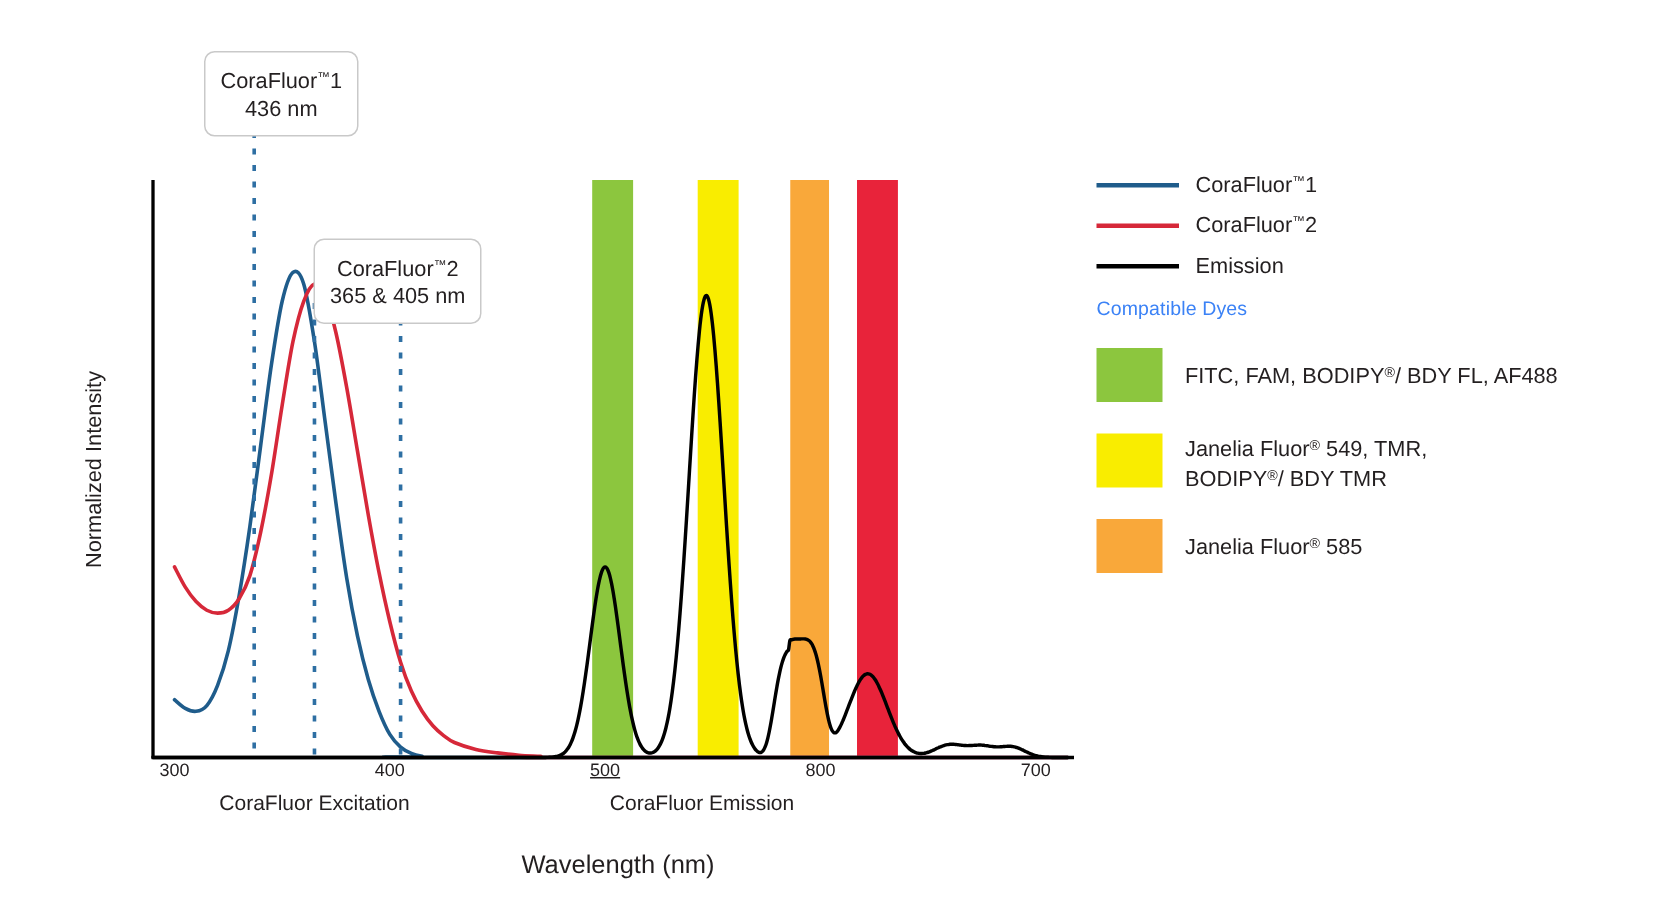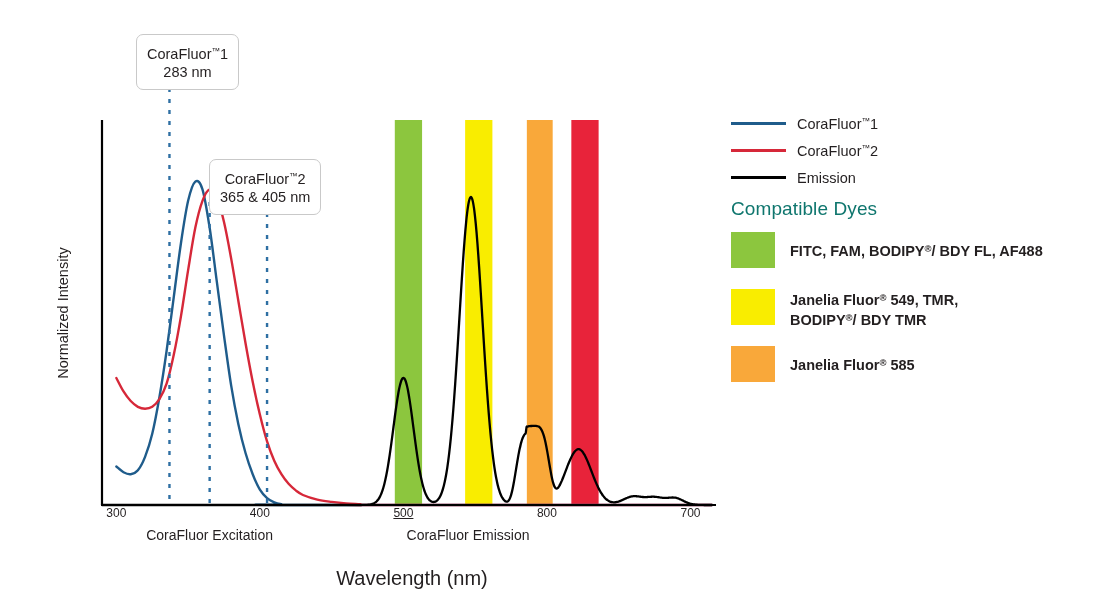--- a/index.html
+++ b/index.html
@@ -67,21 +67,21 @@
     color: #231f20;
     transform: translateX(-50%);
     top: 527px;
     white-space: nowrap;
   }
   #xaxis-title {
     position: absolute;
     top: 567px;
     left: 412px;
     transform: translateX(-50%);
-    font-size: 20px;
+    font-size: 17px;
     color: #231f20;
     white-space: nowrap;
   }
   #yaxis-title {
     position: absolute;
     left: -27px;
     top: 305px;
     width: 180px;
     text-align: center;
     transform: rotate(-90deg);
@@ -118,36 +118,35 @@
   .series-label {
     margin-left: 11px;
     font-size: 14.5px;
     color: #231f20;
     white-space: nowrap;
   }
   .dyes-title {
     position: absolute;
     left: 0px;
     top: 198px;
-    font-size: 19px;
-    color: #0f766e;
+    font-size: 13px;
+    color: #3b82f6;
     font-weight: normal;
     letter-spacing: 0.1px;
   }
   .dye-list {
     position: absolute;
     left: 0px;
     top: 232px;
     width: 379px;
   }
   .dye-row {
     display: flex;
     align-items: flex-start;
     height: 57px;
-    font-weight: bold;
   }
   .dye-swatch {
     width: 44px;
     height: 36px;
     flex: 0 0 44px;
   }
   .dye-label {
     margin-left: 15px;
     font-size: 14.5px;
     line-height: 18px;
@@ -177,21 +176,21 @@
         <path d="M 102.00 505.00 C 102.14 505.00, 102.57 505.00, 102.86 505.00 C 103.15 505.00, 103.44 505.00, 103.72 505.00 C 104.01 505.00, 104.30 505.00, 104.58 505.00 C 104.87 505.00, 105.16 505.00, 105.44 505.00 C 105.73 505.00, 106.02 505.00, 106.31 505.00 C 106.59 505.00, 106.88 505.00, 107.17 505.00 C 107.45 505.00, 107.74 505.00, 108.03 505.00 C 108.32 505.00, 108.60 505.00, 108.89 505.00 C 109.18 505.00, 109.46 505.00, 109.75 505.00 C 110.04 505.00, 110.32 505.00, 110.61 505.00 C 110.90 505.00, 111.19 505.00, 111.47 505.00 C 111.76 505.00, 112.05 505.00, 112.33 505.00 C 112.62 505.00, 112.91 505.00, 113.20 505.00 C 113.48 505.00, 113.77 505.00, 114.06 505.00 C 114.34 505.00, 114.63 505.00, 114.92 505.00 C 115.20 505.00, 115.49 505.00, 115.78 505.00 C 116.07 505.00, 116.35 505.00, 116.64 505.00 C 116.93 505.00, 117.21 505.00, 117.50 505.00 C 117.79 505.00, 118.08 505.00, 118.36 505.00 C 118.65 505.00, 118.94 505.00, 119.22 505.00 C 119.51 505.00, 119.80 505.00, 120.08 505.00 C 120.37 505.00, 120.66 505.00, 120.95 505.00 C 121.23 505.00, 121.52 505.00, 121.81 505.00 C 122.09 505.00, 122.38 505.00, 122.67 505.00 C 122.96 505.00, 123.24 505.00, 123.53 505.00 C 123.82 505.00, 124.10 505.00, 124.39 505.00 C 124.68 505.00, 124.96 505.00, 125.25 505.00 C 125.54 505.00, 125.83 505.00, 126.11 505.00 C 126.40 505.00, 126.69 505.00, 126.97 505.00 C 127.26 505.00, 127.55 505.00, 127.84 505.00 C 128.12 505.00, 128.41 505.00, 128.70 505.00 C 128.98 505.00, 129.27 505.00, 129.56 505.00 C 129.84 505.00, 130.13 505.00, 130.42 505.00 C 130.71 505.00, 130.99 505.00, 131.28 505.00 C 131.57 505.00, 131.85 505.00, 132.14 505.00 C 132.43 505.00, 132.72 505.00, 133.00 505.00 C 133.29 505.00, 133.58 505.00, 133.86 505.00 C 134.15 505.00, 134.44 505.00, 134.72 505.00 C 135.01 505.00, 135.30 505.00, 135.59 505.00 C 135.87 505.00, 136.16 505.00, 136.45 505.00 C 136.73 505.00, 137.02 505.00, 137.31 505.00 C 137.60 505.00, 137.88 505.00, 138.17 505.00 C 138.46 505.00, 138.74 505.00, 139.03 505.00 C 139.32 505.00, 139.60 505.00, 139.89 505.00 C 140.18 505.00, 140.47 505.00, 140.75 505.00 C 141.04 505.00, 141.33 505.00, 141.61 505.00 C 141.90 505.00, 142.19 505.00, 142.48 505.00 C 142.76 505.00, 143.05 505.00, 143.34 505.00 C 143.62 505.00, 143.91 505.00, 144.20 505.00 C 144.48 505.00, 144.77 505.00, 145.06 505.00 C 145.35 505.00, 145.63 505.00, 145.92 505.00 C 146.21 505.00, 146.49 505.00, 146.78 505.00 C 147.07 505.00, 147.36 505.00, 147.64 505.00 C 147.93 505.00, 148.22 505.00, 148.50 505.00 C 148.79 505.00, 149.08 505.00, 149.36 505.00 C 149.65 505.00, 149.94 505.00, 150.23 505.00 C 150.51 505.00, 150.80 505.00, 151.09 505.00 C 151.37 505.00, 151.66 505.00, 151.95 505.00 C 152.24 505.00, 152.52 505.00, 152.81 505.00 C 153.10 505.00, 153.38 505.00, 153.67 505.00 C 153.96 505.00, 154.24 505.00, 154.53 505.00 C 154.82 505.00, 155.11 505.00, 155.39 505.00 C 155.68 505.00, 155.97 505.00, 156.25 505.00 C 156.54 505.00, 156.83 505.00, 157.12 505.00 C 157.40 505.00, 157.69 505.00, 157.98 505.00 C 158.26 505.00, 158.55 505.00, 158.84 505.00 C 159.12 505.00, 159.41 505.00, 159.70 505.00 C 159.99 505.00, 160.27 505.00, 160.56 505.00 C 160.85 505.00, 161.13 505.00, 161.42 505.00 C 161.71 505.00, 162.00 505.00, 162.28 505.00 C 162.57 505.00, 162.86 505.00, 163.14 505.00 C 163.43 505.00, 163.72 505.00, 164.00 505.00 C 164.29 505.00, 164.58 505.00, 164.87 505.00 C 165.15 505.00, 165.44 505.00, 165.73 505.00 C 166.01 505.00, 166.30 505.00, 166.59 505.00 C 166.88 505.00, 167.16 505.00, 167.45 505.00 C 167.74 505.00, 168.02 505.00, 168.31 505.00 C 168.60 505.00, 168.88 505.00, 169.17 505.00 C 169.46 505.00, 169.75 505.00, 170.03 505.00 C 170.32 505.00, 170.61 505.00, 170.89 505.00 C 171.18 505.00, 171.47 505.00, 171.76 505.00 C 172.04 505.00, 172.33 505.00, 172.62 505.00 C 172.90 505.00, 173.19 505.00, 173.48 505.00 C 173.76 505.00, 174.05 505.00, 174.34 505.00 C 174.63 505.00, 174.91 505.00, 175.20 505.00 C 175.49 505.00, 175.77 505.00, 176.06 505.00 C 176.35 505.00, 176.64 505.00, 176.92 505.00 C 177.21 505.00, 177.50 505.00, 177.78 505.00 C 178.07 505.00, 178.36 505.00, 178.64 505.00 C 178.93 505.00, 179.22 505.00, 179.51 505.00 C 179.79 505.00, 180.08 505.00, 180.37 505.00 C 180.65 505.00, 180.94 505.00, 181.23 505.00 C 181.52 505.00, 181.80 505.00, 182.09 505.00 C 182.38 505.00, 182.66 505.00, 182.95 505.00 C 183.24 505.00, 183.52 505.00, 183.81 505.00 C 184.10 505.00, 184.39 505.00, 184.67 505.00 C 184.96 505.00, 185.25 505.00, 185.53 505.00 C 185.82 505.00, 186.11 505.00, 186.40 505.00 C 186.68 505.00, 186.97 505.00, 187.26 505.00 C 187.54 505.00, 187.83 505.00, 188.12 505.00 C 188.40 505.00, 188.69 505.00, 188.98 505.00 C 189.27 505.00, 189.55 505.00, 189.84 505.00 C 190.13 505.00, 190.41 505.00, 190.70 505.00 C 190.99 505.00, 191.28 505.00, 191.56 505.00 C 191.85 505.00, 192.14 505.00, 192.42 505.00 C 192.71 505.00, 193.00 505.00, 193.28 505.00 C 193.57 505.00, 193.86 505.00, 194.15 505.00 C 194.43 505.00, 194.72 505.00, 195.01 505.00 C 195.29 505.00, 195.58 505.00, 195.87 505.00 C 196.16 505.00, 196.44 505.00, 196.73 505.00 C 197.02 505.00, 197.30 505.00, 197.59 505.00 C 197.88 505.00, 198.16 505.00, 198.45 505.00 C 198.74 505.00, 199.03 505.00, 199.31 505.00 C 199.60 505.00, 199.89 505.00, 200.17 505.00 C 200.46 505.00, 200.75 505.00, 201.04 505.00 C 201.32 505.00, 201.61 505.00, 201.90 505.00 C 202.18 505.00, 202.47 505.00, 202.76 505.00 C 203.04 505.00, 203.33 505.00, 203.62 505.00 C 203.91 505.00, 204.19 505.00, 204.48 505.00 C 204.77 505.00, 205.05 505.00, 205.34 505.00 C 205.63 505.00, 205.92 505.00, 206.20 505.00 C 206.49 505.00, 206.78 505.00, 207.06 505.00 C 207.35 505.00, 207.64 505.00, 207.92 505.00 C 208.21 505.00, 208.50 505.00, 208.79 505.00 C 209.07 505.00, 209.36 505.00, 209.65 505.00 C 209.93 505.00, 210.22 505.00, 210.51 505.00 C 210.80 505.00, 211.08 505.00, 211.37 505.00 C 211.66 505.00, 211.94 505.00, 212.23 505.00 C 212.52 505.00, 212.80 505.00, 213.09 505.00 C 213.38 505.00, 213.67 505.00, 213.95 505.00 C 214.24 505.00, 214.53 505.00, 214.81 505.00 C 215.10 505.00, 215.39 505.00, 215.68 505.00 C 215.96 505.00, 216.25 505.00, 216.54 505.00 C 216.82 505.00, 217.11 505.00, 217.40 505.00 C 217.68 505.00, 217.97 505.00, 218.26 505.00 C 218.55 505.00, 218.83 505.00, 219.12 505.00 C 219.41 505.00, 219.69 505.00, 219.98 505.00 C 220.27 505.00, 220.56 505.00, 220.84 505.00 C 221.13 505.00, 221.42 505.00, 221.70 505.00 C 221.99 505.00, 222.28 505.00, 222.56 505.00 C 222.85 505.00, 223.14 505.00, 223.43 505.00 C 223.71 505.00, 224.00 505.00, 224.29 505.00 C 224.57 505.00, 224.86 505.00, 225.15 505.00 C 225.44 505.00, 225.72 505.00, 226.01 505.00 C 226.30 505.00, 226.58 505.00, 226.87 505.00 C 227.16 505.00, 227.44 505.00, 227.73 505.00 C 228.02 505.00, 228.31 505.00, 228.59 505.00 C 228.88 505.00, 229.17 505.00, 229.45 505.00 C 229.74 505.00, 230.03 505.00, 230.32 505.00 C 230.60 505.00, 230.89 505.00, 231.18 505.00 C 231.46 505.00, 231.75 505.00, 232.04 505.00 C 232.32 505.00, 232.61 505.00, 232.90 505.00 C 233.19 505.00, 233.47 505.00, 233.76 505.00 C 234.05 505.00, 234.33 505.00, 234.62 505.00 C 234.91 505.00, 235.20 505.00, 235.48 505.00 C 235.77 505.00, 236.06 505.00, 236.34 505.00 C 236.63 505.00, 236.92 505.00, 237.20 505.00 C 237.49 505.00, 237.78 505.00, 238.07 505.00 C 238.35 505.00, 238.64 505.00, 238.93 505.00 C 239.21 505.00, 239.50 505.00, 239.79 505.00 C 240.08 505.00, 240.36 505.00, 240.65 505.00 C 240.94 505.00, 241.22 505.00, 241.51 505.00 C 241.80 505.00, 242.08 505.00, 242.37 505.00 C 242.66 505.00, 242.95 505.00, 243.23 505.00 C 243.52 505.00, 243.81 505.00, 244.09 505.00 C 244.38 505.00, 244.67 505.00, 244.96 505.00 C 245.24 505.00, 245.53 505.00, 245.82 505.00 C 246.10 505.00, 246.39 505.00, 246.68 505.00 C 246.96 505.00, 247.25 505.00, 247.54 505.00 C 247.83 505.00, 248.11 505.00, 248.40 505.00 C 248.69 505.00, 248.97 505.00, 249.26 505.00 C 249.55 505.00, 249.84 505.00, 250.12 505.00 C 250.41 505.00, 250.70 505.00, 250.98 505.00 C 251.27 505.00, 251.56 505.00, 251.84 505.00 C 252.13 505.00, 252.42 505.00, 252.71 505.00 C 252.99 505.00, 253.28 505.00, 253.57 505.00 C 253.85 505.00, 254.14 505.00, 254.43 505.00 C 254.72 505.00, 255.00 505.00, 255.29 505.00 C 255.58 505.00, 255.86 505.00, 256.15 505.00 C 256.44 505.00, 256.72 505.00, 257.01 505.00 C 257.30 505.00, 257.59 505.00, 257.87 505.00 C 258.16 505.00, 258.45 505.00, 258.73 505.00 C 259.02 505.00, 259.31 505.00, 259.60 505.00 C 259.88 505.00, 260.17 505.00, 260.46 505.00 C 260.74 505.00, 261.03 505.00, 261.32 505.00 C 261.60 505.00, 261.89 505.00, 262.18 505.00 C 262.47 505.00, 262.75 505.00, 263.04 505.00 C 263.33 505.00, 263.61 505.00, 263.90 505.00 C 264.19 505.00, 264.48 505.00, 264.76 505.00 C 265.05 505.00, 265.34 505.00, 265.62 505.00 C 265.91 505.00, 266.20 505.00, 266.48 505.00 C 266.77 505.00, 267.06 505.00, 267.35 505.00 C 267.63 505.00, 267.92 505.00, 268.21 505.00 C 268.49 505.00, 268.78 505.00, 269.07 505.00 C 269.36 505.00, 269.64 505.00, 269.93 505.00 C 270.22 505.00, 270.50 505.00, 270.79 505.00 C 271.08 505.00, 271.36 505.00, 271.65 505.00 C 271.94 505.00, 272.23 505.00, 272.51 505.00 C 272.80 505.00, 273.09 505.00, 273.37 505.00 C 273.66 505.00, 273.95 505.00, 274.24 505.00 C 274.52 505.00, 274.81 505.00, 275.10 505.00 C 275.38 505.00, 275.67 505.00, 275.96 505.00 C 276.24 505.00, 276.53 505.00, 276.82 505.00 C 277.11 505.00, 277.39 505.00, 277.68 505.00 C 277.97 505.00, 278.25 505.00, 278.54 505.00 C 278.83 505.00, 279.12 505.00, 279.40 505.00 C 279.69 505.00, 279.98 505.00, 280.26 505.00 C 280.55 505.00, 280.84 505.00, 281.12 505.00 C 281.41 505.00, 281.70 505.00, 281.99 505.00 C 282.27 505.00, 282.56 505.00, 282.85 505.00 C 283.13 505.00, 283.42 505.00, 283.71 505.00 C 284.00 505.00, 284.28 505.00, 284.57 505.00 C 284.86 505.00, 285.14 505.00, 285.43 505.00 C 285.72 505.00, 286.00 505.00, 286.29 505.00 C 286.58 505.00, 286.87 505.00, 287.15 505.00 C 287.44 505.00, 287.73 505.00, 288.01 505.00 C 288.30 505.00, 288.59 505.00, 288.88 505.00 C 289.16 505.00, 289.45 505.00, 289.74 505.00 C 290.02 505.00, 290.31 505.00, 290.60 505.00 C 290.88 505.00, 291.17 505.00, 291.46 505.00 C 291.75 505.00, 292.03 505.00, 292.32 505.00 C 292.61 505.00, 292.89 505.00, 293.18 505.00 C 293.47 505.00, 293.76 505.00, 294.04 505.00 C 294.33 505.00, 294.62 505.00, 294.90 505.00 C 295.19 505.00, 295.48 505.00, 295.76 505.00 C 296.05 505.00, 296.34 505.00, 296.63 505.00 C 296.91 505.00, 297.20 505.00, 297.49 505.00 C 297.77 505.00, 298.06 505.00, 298.35 505.00 C 298.64 505.00, 298.92 505.00, 299.21 505.00 C 299.50 505.00, 299.78 505.00, 300.07 505.00 C 300.36 505.00, 300.64 505.00, 300.93 505.00 C 301.22 505.00, 301.51 505.00, 301.79 505.00 C 302.08 505.00, 302.37 505.00, 302.65 505.00 C 302.94 505.00, 303.23 505.00, 303.52 505.00 C 303.80 505.00, 304.09 505.00, 304.38 505.00 C 304.66 505.00, 304.95 505.00, 305.24 505.00 C 305.52 505.00, 305.81 505.00, 306.10 505.00 C 306.39 505.00, 306.67 505.00, 306.96 505.00 C 307.25 505.00, 307.53 505.00, 307.82 505.00 C 308.11 505.00, 308.40 505.00, 308.68 505.00 C 308.97 505.00, 309.26 505.00, 309.54 505.00 C 309.83 505.00, 310.12 505.00, 310.40 505.00 C 310.69 505.00, 310.98 505.00, 311.27 505.00 C 311.55 505.00, 311.84 505.00, 312.13 505.00 C 312.41 505.00, 312.70 505.00, 312.99 505.00 C 313.28 505.00, 313.56 505.00, 313.85 505.00 C 314.14 505.00, 314.42 505.00, 314.71 505.00 C 315.00 505.00, 315.28 505.00, 315.57 505.00 C 315.86 505.00, 316.15 505.00, 316.43 505.00 C 316.72 505.00, 317.01 505.00, 317.29 505.00 C 317.58 505.00, 317.87 505.00, 318.16 505.00 C 318.44 505.00, 318.73 505.00, 319.02 505.00 C 319.30 505.00, 319.59 505.00, 319.88 505.00 C 320.16 505.00, 320.45 505.00, 320.74 505.00 C 321.03 505.00, 321.31 505.00, 321.60 505.00 C 321.89 505.00, 322.17 505.00, 322.46 505.00 C 322.75 505.00, 323.04 505.00, 323.32 505.00 C 323.61 505.00, 323.90 505.00, 324.18 505.00 C 324.47 505.00, 324.76 505.00, 325.04 505.00 C 325.33 505.00, 325.62 505.00, 325.91 505.00 C 326.19 505.00, 326.48 505.00, 326.77 505.00 C 327.05 505.00, 327.34 505.00, 327.63 505.00 C 327.92 505.00, 328.20 505.00, 328.49 505.00 C 328.78 505.00, 329.06 505.00, 329.35 505.00 C 329.64 505.00, 329.92 505.00, 330.21 505.00 C 330.50 505.00, 330.79 505.00, 331.07 505.00 C 331.36 505.00, 331.65 505.00, 331.93 505.00 C 332.22 505.00, 332.51 505.00, 332.80 505.00 C 333.08 505.00, 333.37 505.00, 333.66 505.00 C 333.94 505.00, 334.23 505.00, 334.52 505.00 C 334.80 505.00, 335.09 505.00, 335.38 505.00 C 335.67 505.00, 335.95 505.00, 336.24 505.00 C 336.53 505.00, 336.81 505.00, 337.10 505.00 C 337.39 505.00, 337.68 505.00, 337.96 505.00 C 338.25 505.00, 338.54 505.00, 338.82 505.00 C 339.11 505.00, 339.40 505.00, 339.68 505.00 C 339.97 505.00, 340.26 505.00, 340.55 505.00 C 340.83 505.00, 341.12 505.00, 341.41 505.00 C 341.69 505.00, 341.98 505.00, 342.27 505.00 C 342.56 505.00, 342.84 505.00, 343.13 505.00 C 343.42 505.00, 343.70 505.00, 343.99 505.00 C 344.28 505.00, 344.56 505.00, 344.85 505.00 C 345.14 505.00, 345.43 505.00, 345.71 505.00 C 346.00 505.00, 346.29 505.00, 346.57 505.00 C 346.86 505.00, 347.15 505.00, 347.44 505.00 C 347.72 505.00, 348.01 505.00, 348.30 505.00 C 348.58 505.00, 348.87 505.00, 349.16 505.00 C 349.44 505.00, 349.73 505.00, 350.02 505.00 C 350.31 505.00, 350.59 505.00, 350.88 505.00 C 351.17 505.00, 351.45 505.00, 351.74 505.00 C 352.03 505.00, 352.32 505.00, 352.60 505.00 C 352.89 505.00, 353.18 505.00, 353.46 505.00 C 353.75 505.00, 354.04 505.00, 354.32 505.00 C 354.61 505.00, 354.90 505.00, 355.19 505.00 C 355.47 505.00, 355.76 505.00, 356.05 505.00 C 356.33 505.00, 356.62 505.00, 356.91 505.00 C 357.20 505.00, 357.48 505.00, 357.77 505.00 C 358.06 505.00, 358.34 504.99, 358.63 504.99 C 358.92 504.99, 359.20 504.99, 359.49 504.99 C 359.78 504.99, 360.07 504.99, 360.35 504.99 C 360.64 504.99, 360.93 504.98, 361.21 504.98 C 361.50 504.98, 361.79 504.98, 362.08 504.97 C 362.36 504.97, 362.65 504.97, 362.94 504.96 C 363.22 504.96, 363.51 504.95, 363.80 504.95 C 364.08 504.94, 364.37 504.93, 364.66 504.93 C 364.95 504.92, 365.23 504.91, 365.52 504.90 C 365.81 504.89, 366.09 504.87, 366.38 504.86 C 366.67 504.84, 366.96 504.83, 367.24 504.81 C 367.53 504.78, 367.82 504.76, 368.10 504.74 C 368.39 504.71, 368.68 504.68, 368.96 504.64 C 369.25 504.61, 369.54 504.57, 369.83 504.52 C 370.11 504.48, 370.40 504.43, 370.69 504.37 C 370.97 504.31, 371.26 504.24, 371.55 504.17 C 371.84 504.09, 372.12 504.01, 372.41 503.91 C 372.70 503.82, 372.98 503.71, 373.27 503.59 C 373.56 503.47, 373.84 503.33, 374.13 503.18 C 374.42 503.03, 374.71 502.86, 374.99 502.67 C 375.28 502.48, 375.57 502.28, 375.85 502.05 C 376.14 501.81, 376.43 501.56, 376.72 501.28 C 377.00 500.99, 377.29 500.69, 377.58 500.34 C 377.86 500.00, 378.15 499.63, 378.44 499.22 C 378.72 498.80, 379.01 498.36, 379.30 497.87 C 379.59 497.38, 379.87 496.85, 380.16 496.27 C 380.45 495.69, 380.73 495.07, 381.02 494.40 C 381.31 493.72, 381.60 492.99, 381.88 492.21 C 382.17 491.43, 382.46 490.59, 382.74 489.69 C 383.03 488.79, 383.32 487.83, 383.60 486.80 C 383.89 485.78, 384.18 484.69, 384.47 483.53 C 384.75 482.37, 385.04 481.15, 385.33 479.86 C 385.61 478.56, 385.90 477.20, 386.19 475.77 C 386.48 474.34, 386.76 472.84, 387.05 471.27 C 387.34 469.70, 387.62 468.06, 387.91 466.36 C 388.20 464.65, 388.48 462.88, 388.77 461.05 C 389.06 459.23, 389.35 457.33, 389.63 455.39 C 389.92 453.45, 390.21 451.45, 390.49 449.41 C 390.78 447.37, 391.07 445.27, 391.36 443.16 C 391.64 441.04, 391.93 438.88, 392.22 436.71 C 392.50 434.54, 392.79 432.34, 393.08 430.14 C 393.36 427.95, 393.65 425.73, 393.94 423.54 C 394.23 421.35, 394.51 419.16, 394.80 417.01 C 395.09 414.86, 395.37 412.72, 395.66 410.65 C 395.95 408.57, 396.24 406.53, 396.52 404.57 C 396.81 402.61, 397.10 400.69, 397.38 398.88 C 397.67 397.07, 397.96 395.32, 398.24 393.69 C 398.53 392.06, 398.82 390.51, 399.11 389.10 C 399.39 387.68, 399.68 386.37, 399.97 385.20 C 400.25 384.03, 400.54 382.98, 400.83 382.08 C 401.12 381.18, 401.40 380.41, 401.69 379.80 C 401.98 379.19, 402.26 378.72, 402.55 378.42 C 402.84 378.11, 403.12 377.95, 403.41 377.95 C 403.70 377.95, 403.99 378.11, 404.27 378.42 C 404.56 378.72, 404.85 379.19, 405.13 379.80 C 405.42 380.41, 405.71 381.18, 406.00 382.08 C 406.28 382.98, 406.57 384.03, 406.86 385.20 C 407.14 386.37, 407.43 387.68, 407.72 389.10 C 408.00 390.51, 408.29 392.06, 408.58 393.69 C 408.87 395.32, 409.15 397.07, 409.44 398.88 C 409.73 400.69, 410.01 402.61, 410.30 404.57 C 410.59 406.53, 410.88 408.57, 411.16 410.65 C 411.45 412.72, 411.74 414.86, 412.02 417.01 C 412.31 419.16, 412.60 421.35, 412.88 423.54 C 413.17 425.73, 413.46 427.95, 413.75 430.14 C 414.03 432.33, 414.32 434.54, 414.61 436.71 C 414.89 438.88, 415.18 441.04, 415.47 443.16 C 415.76 445.27, 416.04 447.37, 416.33 449.40 C 416.62 451.44, 416.90 453.44, 417.19 455.39 C 417.48 457.33, 417.76 459.22, 418.05 461.05 C 418.34 462.87, 418.63 464.64, 418.91 466.35 C 419.20 468.05, 419.49 469.69, 419.77 471.25 C 420.06 472.82, 420.35 474.32, 420.64 475.75 C 420.92 477.18, 421.21 478.54, 421.50 479.83 C 421.78 481.12, 422.07 482.34, 422.36 483.49 C 422.64 484.64, 422.93 485.73, 423.22 486.75 C 423.51 487.77, 423.79 488.72, 424.08 489.61 C 424.37 490.50, 424.65 491.33, 424.94 492.11 C 425.23 492.88, 425.52 493.59, 425.80 494.26 C 426.09 494.92, 426.38 495.52, 426.66 496.09 C 426.95 496.65, 427.24 497.15, 427.52 497.62 C 427.81 498.09, 428.10 498.51, 428.39 498.89 C 428.67 499.27, 428.96 499.61, 429.25 499.91 C 429.53 500.22, 429.82 500.48, 430.11 500.71 C 430.40 500.95, 430.68 501.14, 430.97 501.31 C 431.26 501.48, 431.54 501.62, 431.83 501.72 C 432.12 501.83, 432.40 501.91, 432.69 501.96 C 432.98 502.01, 433.27 502.03, 433.55 502.02 C 433.84 502.02, 434.13 501.98, 434.41 501.92 C 434.70 501.86, 434.99 501.77, 435.28 501.65 C 435.56 501.53, 435.85 501.38, 436.14 501.20 C 436.42 501.01, 436.71 500.80, 437.00 500.55 C 437.28 500.31, 437.57 500.03, 437.86 499.70 C 438.15 499.38, 438.43 499.03, 438.72 498.62 C 439.01 498.22, 439.29 497.78, 439.58 497.29 C 439.87 496.79, 440.16 496.26, 440.44 495.66 C 440.73 495.06, 441.02 494.42, 441.30 493.71 C 441.59 493.00, 441.88 492.23, 442.16 491.39 C 442.45 490.55, 442.74 489.65, 443.03 488.67 C 443.31 487.69, 443.60 486.63, 443.89 485.49 C 444.17 484.35, 444.46 483.13, 444.75 481.82 C 445.04 480.50, 445.32 479.10, 445.61 477.59 C 445.90 476.09, 446.18 474.49, 446.47 472.78 C 446.76 471.06, 447.04 469.25, 447.33 467.32 C 447.62 465.39, 447.91 463.35, 448.19 461.19 C 448.48 459.02, 448.77 456.74, 449.05 454.34 C 449.34 451.93, 449.63 449.40, 449.92 446.74 C 450.20 444.09, 450.49 441.30, 450.78 438.39 C 451.06 435.47, 451.35 432.43, 451.64 429.26 C 451.92 426.09, 452.21 422.79, 452.50 419.36 C 452.79 415.94, 453.07 412.39, 453.36 408.72 C 453.65 405.05, 453.93 401.25, 454.22 397.35 C 454.51 393.45, 454.80 389.43, 455.08 385.32 C 455.37 381.21, 455.66 376.99, 455.94 372.70 C 456.23 368.40, 456.52 364.00, 456.80 359.56 C 457.09 355.11, 457.38 350.57, 457.67 346.01 C 457.95 341.44, 458.24 336.81, 458.53 332.17 C 458.81 327.54, 459.10 322.85, 459.39 318.19 C 459.68 313.53, 459.96 308.84, 460.25 304.20 C 460.54 299.57, 460.82 294.93, 461.11 290.38 C 461.40 285.83, 461.68 281.31, 461.97 276.90 C 462.26 272.49, 462.55 268.14, 462.83 263.93 C 463.12 259.72, 463.41 255.60, 463.69 251.65 C 463.98 247.70, 464.27 243.86, 464.56 240.23 C 464.84 236.60, 465.13 233.12, 465.42 229.86 C 465.70 226.60, 465.99 223.52, 466.28 220.68 C 466.56 217.84, 466.85 215.21, 467.14 212.84 C 467.43 210.48, 467.71 208.34, 468.00 206.48 C 468.29 204.62, 468.57 203.00, 468.86 201.68 C 469.15 200.36, 469.44 199.30, 469.72 198.54 C 470.01 197.77, 470.30 197.29, 470.58 197.10 C 470.87 196.90, 471.16 197.00, 471.44 197.38 C 471.73 197.77, 472.02 198.44, 472.31 199.40 C 472.59 200.35, 472.88 201.59, 473.17 203.10 C 473.45 204.60, 473.74 206.40, 474.03 208.43 C 474.32 210.46, 474.60 212.77, 474.89 215.30 C 475.18 217.83, 475.46 220.62, 475.75 223.60 C 476.04 226.58, 476.32 229.80, 476.61 233.19 C 476.90 236.58, 477.19 240.19, 477.47 243.93 C 477.76 247.67, 478.05 251.61, 478.33 255.65 C 478.62 259.69, 478.91 263.90, 479.20 268.18 C 479.48 272.47, 479.77 276.88, 480.06 281.35 C 480.34 285.81, 480.63 290.38, 480.92 294.96 C 481.20 299.55, 481.49 304.21, 481.78 308.86 C 482.07 313.51, 482.35 318.20, 482.64 322.86 C 482.93 327.52, 483.21 332.19, 483.50 336.81 C 483.79 341.43, 484.08 346.03, 484.36 350.56 C 484.65 355.09, 484.94 359.59, 485.22 363.99 C 485.51 368.39, 485.80 372.73, 486.08 376.97 C 486.37 381.20, 486.66 385.36, 486.95 389.40 C 487.23 393.45, 487.52 397.39, 487.81 401.22 C 488.09 405.04, 488.38 408.76, 488.67 412.35 C 488.96 415.94, 489.24 419.41, 489.53 422.75 C 489.82 426.09, 490.10 429.30, 490.39 432.39 C 490.68 435.48, 490.96 438.43, 491.25 441.26 C 491.54 444.09, 491.83 446.79, 492.11 449.36 C 492.40 451.94, 492.69 454.38, 492.97 456.71 C 493.26 459.03, 493.55 461.23, 493.84 463.32 C 494.12 465.40, 494.41 467.37, 494.70 469.22 C 494.98 471.08, 495.27 472.82, 495.56 474.47 C 495.84 476.11, 496.13 477.64, 496.42 479.09 C 496.71 480.53, 496.99 481.87, 497.28 483.13 C 497.57 484.39, 497.85 485.55, 498.14 486.65 C 498.43 487.74, 498.72 488.74, 499.00 489.68 C 499.29 490.62, 499.58 491.49, 499.86 492.29 C 500.15 493.09, 500.44 493.83, 500.72 494.51 C 501.01 495.19, 501.30 495.81, 501.59 496.39 C 501.87 496.96, 502.16 497.48, 502.45 497.95 C 502.73 498.43, 503.02 498.86, 503.31 499.24 C 503.60 499.63, 503.88 499.97, 504.17 500.27 C 504.46 500.57, 504.74 500.82, 505.03 501.03 C 505.32 501.24, 505.60 501.41, 505.89 501.51 C 506.18 501.62, 506.47 501.68, 506.75 501.67 C 507.04 501.66, 507.33 501.59, 507.61 501.44 C 507.90 501.29, 508.19 501.07, 508.48 500.75 C 508.76 500.42, 509.05 500.02, 509.34 499.50 C 509.62 498.99, 509.91 498.37, 510.20 497.64 C 510.48 496.90, 510.77 496.06, 511.06 495.10 C 511.35 494.14, 511.63 493.05, 511.92 491.87 C 512.21 490.69, 512.49 489.38, 512.78 487.99 C 513.07 486.60, 513.36 485.09, 513.64 483.53 C 513.93 481.98, 514.22 480.32, 514.50 478.63 C 514.79 476.95, 515.08 475.19, 515.36 473.44 C 515.65 471.69, 515.94 469.89, 516.23 468.12 C 516.51 466.36, 516.80 464.58, 517.09 462.86 C 517.37 461.15, 517.66 459.44, 517.95 457.82 C 518.24 456.19, 518.52 454.61, 518.81 453.11 C 519.10 451.62, 519.38 450.19, 519.67 448.86 C 519.96 447.52, 520.24 446.27, 520.53 445.11 C 520.82 443.95, 521.11 442.88, 521.39 441.90 C 521.68 440.92, 521.97 440.04, 522.25 439.23 C 522.54 438.43, 522.83 437.71, 523.12 437.07 C 523.40 436.43, 523.69 435.88, 523.98 435.38 C 524.26 434.88, 524.55 434.47, 524.84 434.10 C 525.12 433.73, 525.41 434.34, 525.70 433.16 C 525.99 431.99, 526.27 428.15, 526.56 427.06 C 526.85 425.96, 527.13 426.72, 527.42 426.59 C 527.71 426.47, 528.00 426.38, 528.28 426.31 C 528.57 426.23, 528.86 426.18, 529.14 426.14 C 529.43 426.10, 529.72 426.08, 530.00 426.06 C 530.29 426.04, 530.58 426.03, 530.87 426.02 C 531.15 426.01, 531.44 426.00, 531.73 426.00 C 532.01 425.99, 532.30 425.98, 532.59 425.97 C 532.88 425.97, 533.16 425.96, 533.45 425.95 C 533.74 425.94, 534.02 425.93, 534.31 425.92 C 534.60 425.92, 534.88 425.91, 535.17 425.91 C 535.46 425.91, 535.75 425.91, 536.03 425.93 C 536.32 425.95, 536.61 425.98, 536.89 426.03 C 537.18 426.08, 537.47 426.14, 537.76 426.23 C 538.04 426.33, 538.33 426.44, 538.62 426.60 C 538.90 426.76, 539.19 426.95, 539.48 427.19 C 539.76 427.44, 540.05 427.72, 540.34 428.07 C 540.63 428.42, 540.91 428.82, 541.20 429.30 C 541.49 429.77, 541.77 430.31, 542.06 430.94 C 542.35 431.56, 542.64 432.26, 542.92 433.05 C 543.21 433.84, 543.50 434.71, 543.78 435.68 C 544.07 436.64, 544.36 437.70, 544.64 438.84 C 544.93 439.99, 545.22 441.23, 545.51 442.54 C 545.79 443.86, 546.08 445.27, 546.37 446.74 C 546.65 448.21, 546.94 449.78, 547.23 451.37 C 547.52 452.96, 547.80 454.64, 548.09 456.31 C 548.38 457.99, 548.66 459.72, 548.95 461.42 C 549.24 463.12, 549.52 464.85, 549.81 466.52 C 550.10 468.19, 550.39 469.85, 550.67 471.42 C 550.96 472.99, 551.25 474.53, 551.53 475.94 C 551.82 477.36, 552.11 478.70, 552.40 479.91 C 552.68 481.12, 552.97 482.22, 553.26 483.19 C 553.54 484.15, 553.83 485.00, 554.12 485.70 C 554.40 486.40, 554.69 486.97, 554.98 487.41 C 555.27 487.85, 555.55 488.15, 555.84 488.34 C 556.13 488.54, 556.41 488.60, 556.70 488.57 C 556.99 488.54, 557.28 488.39, 557.56 488.18 C 557.85 487.96, 558.14 487.65, 558.42 487.28 C 558.71 486.91, 559.00 486.47, 559.28 485.99 C 559.57 485.51, 559.86 484.96, 560.15 484.39 C 560.43 483.83, 560.72 483.21, 561.01 482.58 C 561.29 481.95, 561.58 481.28, 561.87 480.61 C 562.16 479.93, 562.44 479.23, 562.73 478.52 C 563.02 477.81, 563.30 477.09, 563.59 476.36 C 563.88 475.63, 564.16 474.88, 564.45 474.14 C 564.74 473.39, 565.03 472.64, 565.31 471.89 C 565.60 471.14, 565.89 470.39, 566.17 469.64 C 566.46 468.89, 566.75 468.14, 567.04 467.39 C 567.32 466.65, 567.61 465.91, 567.90 465.19 C 568.18 464.46, 568.47 463.74, 568.76 463.04 C 569.04 462.33, 569.33 461.64, 569.62 460.97 C 569.91 460.29, 570.19 459.63, 570.48 459.00 C 570.77 458.37, 571.05 457.75, 571.34 457.16 C 571.63 456.57, 571.92 456.00, 572.20 455.46 C 572.49 454.93, 572.78 454.41, 573.06 453.94 C 573.35 453.46, 573.64 453.01, 573.92 452.59 C 574.21 452.18, 574.50 451.80, 574.79 451.46 C 575.07 451.11, 575.36 450.80, 575.65 450.54 C 575.93 450.27, 576.22 450.04, 576.51 449.85 C 576.80 449.66, 577.08 449.50, 577.37 449.40 C 577.66 449.29, 577.94 449.22, 578.23 449.19 C 578.52 449.16, 578.80 449.18, 579.09 449.23 C 579.38 449.29, 579.67 449.38, 579.95 449.52 C 580.24 449.66, 580.53 449.83, 580.81 450.05 C 581.10 450.27, 581.39 450.52, 581.68 450.82 C 581.96 451.11, 582.25 451.45, 582.54 451.81 C 582.82 452.18, 583.11 452.58, 583.40 453.02 C 583.68 453.46, 583.97 453.93, 584.26 454.42 C 584.55 454.92, 584.83 455.46, 585.12 456.01 C 585.41 456.57, 585.69 457.15, 585.98 457.76 C 586.27 458.36, 586.56 458.99, 586.84 459.64 C 587.13 460.29, 587.42 460.96, 587.70 461.65 C 587.99 462.33, 588.28 463.03, 588.56 463.75 C 588.85 464.46, 589.14 465.18, 589.43 465.92 C 589.71 466.65, 590.00 467.39, 590.29 468.14 C 590.57 468.88, 590.86 469.64, 591.15 470.39 C 591.44 471.14, 591.72 471.89, 592.01 472.64 C 592.30 473.39, 592.58 474.14, 592.87 474.88 C 593.16 475.63, 593.44 476.37, 593.73 477.10 C 594.02 477.82, 594.31 478.55, 594.59 479.26 C 594.88 479.97, 595.17 480.67, 595.45 481.36 C 595.74 482.04, 596.03 482.72, 596.32 483.38 C 596.60 484.04, 596.89 484.69, 597.18 485.32 C 597.46 485.95, 597.75 486.56, 598.04 487.16 C 598.32 487.75, 598.61 488.33, 598.90 488.89 C 599.19 489.46, 599.47 490.00, 599.76 490.52 C 600.05 491.05, 600.33 491.55, 600.62 492.04 C 600.91 492.53, 601.20 492.99, 601.48 493.44 C 601.77 493.89, 602.06 494.32, 602.34 494.73 C 602.63 495.14, 602.92 495.53, 603.20 495.91 C 603.49 496.28, 603.78 496.64, 604.07 496.97 C 604.35 497.31, 604.64 497.63, 604.93 497.93 C 605.21 498.23, 605.50 498.51, 605.79 498.77 C 606.08 499.04, 606.36 499.29, 606.65 499.52 C 606.94 499.75, 607.22 499.97, 607.51 500.17 C 607.80 500.37, 608.08 500.55, 608.37 500.72 C 608.66 500.89, 608.95 501.05, 609.23 501.19 C 609.52 501.33, 609.81 501.45, 610.09 501.56 C 610.38 501.68, 610.67 501.78, 610.96 501.86 C 611.24 501.95, 611.53 502.02, 611.82 502.08 C 612.10 502.14, 612.39 502.19, 612.68 502.23 C 612.96 502.26, 613.25 502.29, 613.54 502.30 C 613.83 502.32, 614.11 502.32, 614.40 502.31 C 614.69 502.30, 614.97 502.29, 615.26 502.26 C 615.55 502.23, 615.84 502.19, 616.12 502.15 C 616.41 502.10, 616.70 502.05, 616.98 501.98 C 617.27 501.92, 617.56 501.85, 617.84 501.77 C 618.13 501.69, 618.42 501.60, 618.71 501.50 C 618.99 501.41, 619.28 501.31, 619.57 501.20 C 619.85 501.10, 620.14 500.98, 620.43 500.86 C 620.72 500.75, 621.00 500.62, 621.29 500.50 C 621.58 500.37, 621.86 500.24, 622.15 500.11 C 622.44 499.98, 622.72 499.84, 623.01 499.71 C 623.30 499.57, 623.59 499.43, 623.87 499.29 C 624.16 499.16, 624.45 499.02, 624.73 498.88 C 625.02 498.74, 625.31 498.61, 625.60 498.48 C 625.88 498.34, 626.17 498.21, 626.46 498.08 C 626.74 497.96, 627.03 497.83, 627.32 497.72 C 627.60 497.60, 627.89 497.48, 628.18 497.38 C 628.47 497.27, 628.75 497.16, 629.04 497.07 C 629.33 496.97, 629.61 496.89, 629.90 496.80 C 630.19 496.72, 630.48 496.65, 630.76 496.58 C 631.05 496.52, 631.34 496.46, 631.62 496.41 C 631.91 496.36, 632.20 496.31, 632.48 496.28 C 632.77 496.24, 633.06 496.22, 633.35 496.20 C 633.63 496.18, 633.92 496.16, 634.21 496.16 C 634.49 496.15, 634.78 496.16, 635.07 496.16 C 635.36 496.17, 635.64 496.18, 635.93 496.20 C 636.22 496.22, 636.50 496.25, 636.79 496.27 C 637.08 496.30, 637.36 496.33, 637.65 496.37 C 637.94 496.40, 638.23 496.44, 638.51 496.47 C 638.80 496.51, 639.09 496.55, 639.37 496.59 C 639.66 496.63, 639.95 496.67, 640.24 496.71 C 640.52 496.74, 640.81 496.78, 641.10 496.81 C 641.38 496.85, 641.67 496.88, 641.96 496.91 C 642.24 496.94, 642.53 496.96, 642.82 496.98 C 643.11 497.01, 643.39 497.02, 643.68 497.04 C 643.97 497.05, 644.25 497.06, 644.54 497.07 C 644.83 497.07, 645.12 497.07, 645.40 497.07 C 645.69 497.07, 645.98 497.06, 646.26 497.06 C 646.55 497.05, 646.84 497.03, 647.12 497.02 C 647.41 497.00, 647.70 496.99, 647.99 496.97 C 648.27 496.95, 648.56 496.93, 648.85 496.91 C 649.13 496.89, 649.42 496.87, 649.71 496.85 C 650.00 496.83, 650.28 496.81, 650.57 496.79 C 650.86 496.78, 651.14 496.76, 651.43 496.75 C 651.72 496.74, 652.00 496.73, 652.29 496.72 C 652.58 496.71, 652.87 496.71, 653.15 496.71 C 653.44 496.72, 653.73 496.72, 654.01 496.73 C 654.30 496.75, 654.59 496.76, 654.88 496.78 C 655.16 496.80, 655.45 496.82, 655.74 496.85 C 656.02 496.88, 656.31 496.91, 656.60 496.95 C 656.88 496.98, 657.17 497.02, 657.46 497.06 C 657.75 497.10, 658.03 497.15, 658.32 497.19 C 658.61 497.24, 658.89 497.28, 659.18 497.33 C 659.47 497.37, 659.76 497.42, 660.04 497.47 C 660.33 497.51, 660.62 497.55, 660.90 497.60 C 661.19 497.64, 661.48 497.68, 661.76 497.71 C 662.05 497.75, 662.34 497.78, 662.63 497.80 C 662.91 497.83, 663.20 497.86, 663.49 497.87 C 663.77 497.89, 664.06 497.91, 664.35 497.91 C 664.64 497.92, 664.92 497.93, 665.21 497.93 C 665.50 497.93, 665.78 497.92, 666.07 497.91 C 666.36 497.90, 666.64 497.89, 666.93 497.87 C 667.22 497.85, 667.51 497.83, 667.79 497.81 C 668.08 497.79, 668.37 497.76, 668.65 497.73 C 668.94 497.71, 669.23 497.68, 669.52 497.66 C 669.80 497.63, 670.09 497.61, 670.38 497.58 C 670.66 497.56, 670.95 497.54, 671.24 497.53 C 671.52 497.51, 671.81 497.50, 672.10 497.49 C 672.39 497.49, 672.67 497.49, 672.96 497.49 C 673.25 497.50, 673.53 497.51, 673.82 497.53 C 674.11 497.55, 674.40 497.58, 674.68 497.61 C 674.97 497.65, 675.26 497.69, 675.54 497.74 C 675.83 497.80, 676.12 497.86, 676.40 497.93 C 676.69 498.00, 676.98 498.07, 677.27 498.16 C 677.55 498.24, 677.84 498.34, 678.13 498.44 C 678.41 498.54, 678.70 498.65, 678.99 498.76 C 679.28 498.87, 679.56 498.99, 679.85 499.12 C 680.14 499.24, 680.42 499.37, 680.71 499.51 C 681.00 499.64, 681.28 499.78, 681.57 499.92 C 681.86 500.06, 682.15 500.20, 682.43 500.34 C 682.72 500.48, 683.01 500.63, 683.29 500.77 C 683.58 500.91, 683.87 501.06, 684.16 501.20 C 684.44 501.34, 684.73 501.48, 685.02 501.61 C 685.30 501.75, 685.59 501.88, 685.88 502.01 C 686.16 502.14, 686.45 502.27, 686.74 502.39 C 687.03 502.51, 687.31 502.63, 687.60 502.75 C 687.89 502.86, 688.17 502.97, 688.46 503.07 C 688.75 503.17, 689.04 503.27, 689.32 503.36 C 689.61 503.46, 689.90 503.54, 690.18 503.63 C 690.47 503.71, 690.76 503.79, 691.04 503.86 C 691.33 503.93, 691.62 504.00, 691.91 504.06 C 692.19 504.12, 692.48 504.18, 692.77 504.24 C 693.05 504.29, 693.34 504.34, 693.63 504.38 C 693.92 504.43, 694.20 504.47, 694.49 504.51 C 694.78 504.55, 695.06 504.58, 695.35 504.61 C 695.64 504.64, 695.92 504.67, 696.21 504.70 C 696.50 504.72, 696.79 504.74, 697.07 504.76 C 697.36 504.78, 697.65 504.80, 697.93 504.82 C 698.22 504.84, 698.51 504.85, 698.80 504.86 C 699.08 504.88, 699.37 504.89, 699.66 504.90 C 699.94 504.91, 700.23 504.92, 700.52 504.92 C 700.80 504.93, 701.09 504.94, 701.38 504.94 C 701.67 504.95, 701.95 504.95, 702.24 504.96 C 702.53 504.96, 702.81 504.97, 703.10 504.97 C 703.39 504.97, 703.68 504.98, 703.96 504.98 C 704.25 504.98, 704.54 504.98, 704.82 504.98 C 705.11 504.99, 705.40 504.99, 705.68 504.99 C 705.97 504.99, 706.26 504.99, 706.55 504.99 C 706.83 504.99, 707.12 504.99, 707.41 504.99 C 707.69 505.00, 707.98 505.00, 708.27 505.00 C 708.56 505.00, 708.84 505.00, 709.13 505.00 C 709.42 505.00, 709.70 505.00, 709.99 505.00 C 710.28 505.00, 710.56 505.00, 710.85 505.00 C 711.14 505.00, 711.57 505.00, 711.71 505.00" fill="none" stroke="#000000" stroke-width="2.3" stroke-linecap="round" stroke-linejoin="round"></path>
         <line x1="102" y1="120" x2="102" y2="505" stroke="#000" stroke-width="2.2"></line>
         <line x1="101" y1="505" x2="716" y2="505" stroke="#000" stroke-width="2.2"></line>
         <line x1="169.45882352941175" y1="88" x2="169.45882352941175" y2="505" stroke="#2E6FA3" stroke-width="2.4" stroke-dasharray="4 7" stroke-linecap="butt"></line>
         <line x1="209.6470588235294" y1="202" x2="209.6470588235294" y2="505" stroke="#2E6FA3" stroke-width="2.4" stroke-dasharray="4 7" stroke-linecap="butt"></line>
         <line x1="267.05882352941177" y1="202" x2="267.05882352941177" y2="505" stroke="#2E6FA3" stroke-width="2.4" stroke-dasharray="4 7" stroke-linecap="butt"></line>
       </svg>
 
     <div class="callout" id="callout-1">
       <span class="ln"><span>CoraFluor</span><span class="tm">™</span><span>1</span></span>
-      <span class="ln">283 nm</span>
+      <span class="ln">436 nm</span>
     </div>
 
     <div class="callout" id="callout-2">
       <span class="ln"><span>CoraFluor</span><span class="tm">™</span><span>2</span></span>
       <span class="ln">365 &amp; 405 nm</span>
     </div>
 
     <div id="axis-numbers">
         <div class="axis-num" style="left: 116.353px;">300</div>
         <div class="axis-num" style="left: 259.882px;">400</div>

